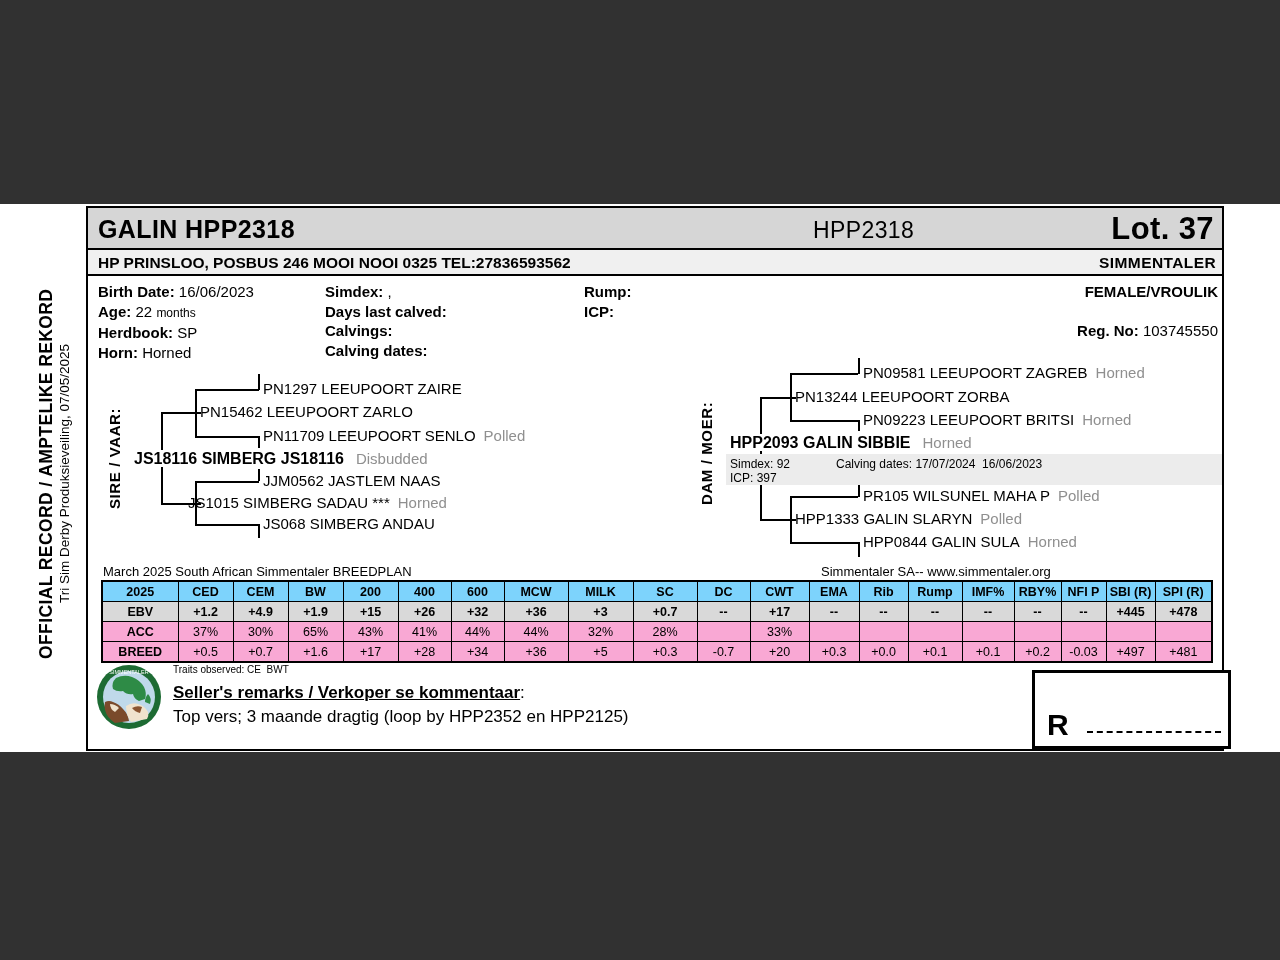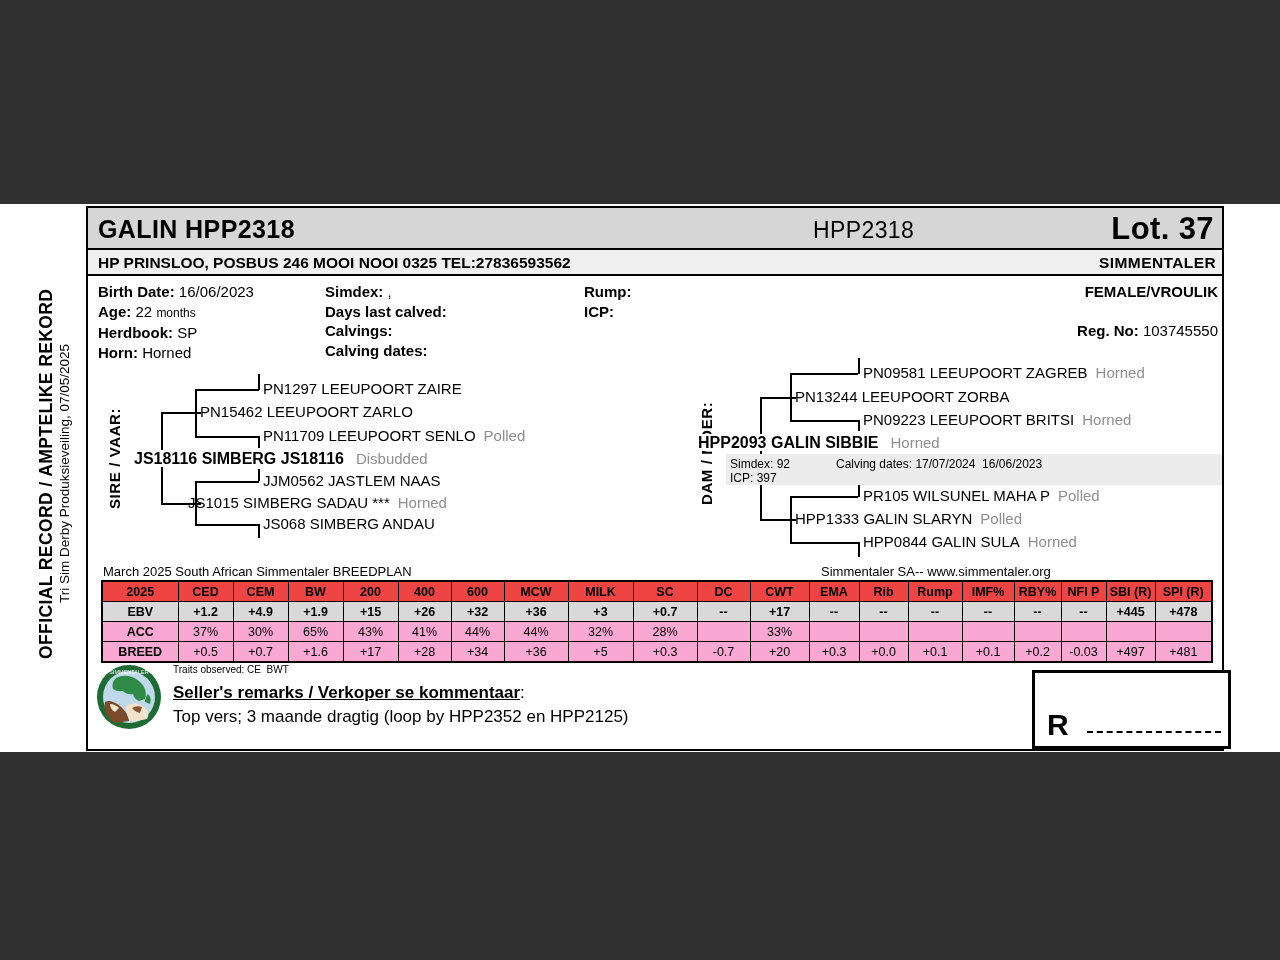--- a/index.html
+++ b/index.html
@@ -62,21 +62,21 @@
 
   table.bp{
     position:absolute;left:13px;top:372px;width:1110px;
     border-collapse:collapse;table-layout:fixed;
     border:2px solid #000;
   }
   table.bp td,table.bp th{
     border:1px solid #000;font-size:12.5px;text-align:center;
     height:19px;padding:0;overflow:hidden;white-space:nowrap;
   }
-  table.bp th{background:#ef4444;font-weight:bold;}
+  table.bp th{background:#7dd3fc;font-weight:bold;}
   tr.row-ebv td{background:#d9d9d9;font-weight:bold;}
   tr.row-acc td,tr.row-breed td{background:#f9a8d4;}
   td.rowlab{font-weight:bold;}
 
   .traits{position:absolute;left:85px;top:456px;font-size:10px;white-space:pre;}
   .remarks-h{position:absolute;left:85px;top:475px;font-size:17px;}
   .remarks-h b{font-weight:bold;text-decoration:underline;}
   .remarks-b{position:absolute;left:85px;top:499px;font-size:17px;}
 
   .rbox{
@@ -166,21 +166,21 @@
   <div class="ped" style="left:112px;top:195px;"><span>PN15462 LEEUPOORT ZARLO</span><span class="gray"></span></div>
   <div class="ped" style="left:175px;top:219px;"><span>PN11709 LEEUPOORT SENLO</span><span class="gray">Polled</span></div>
   <div class="ped" style="left:46px;top:242px;"><span class="ped-main">JS18116 SIMBERG JS18116</span><span class="gray">Disbudded</span></div>
   <div class="ped" style="left:175px;top:264px;"><span>JJM0562 JASTLEM NAAS</span><span class="gray"></span></div>
   <div class="ped" style="left:100px;top:286px;"><span>JS1015 SIMBERG SADAU ***</span><span class="gray">Horned</span></div>
   <div class="ped" style="left:175px;top:307px;"><span>JS068 SIMBERG ANDAU</span><span class="gray"></span></div>
 
   <div class="ped" style="left:775px;top:156px;"><span>PN09581 LEEUPOORT ZAGREB</span><span class="gray">Horned</span></div>
   <div class="ped" style="left:707px;top:180px;"><span>PN13244 LEEUPOORT ZORBA</span><span class="gray"></span></div>
   <div class="ped" style="left:775px;top:203px;"><span>PN09223 LEEUPOORT BRITSI</span><span class="gray">Horned</span></div>
-  <div class="ped" style="left:610px;top:226px;"><span class="ped-main">HPP2093 GALIN SIBBIE</span><span class="gray">Horned</span></div>
+  <div class="ped" style="left:642px;top:226px;"><span class="ped-main">HPP2093 GALIN SIBBIE</span><span class="gray">Horned</span></div>
 
   <div class="ped-band" style="left:638px;top:246px;width:496px;height:31px;">
     <span class="bl1">Simdex: 92</span>
     <span class="band-cd">Calving dates: 17/07/2024  16/06/2023</span>
     <span class="bl2">ICP: 397</span>
   </div>
 
   <div class="ped" style="left:775px;top:279px;"><span>PR105 WILSUNEL MAHA P</span><span class="gray">Polled</span></div>
   <div class="ped" style="left:707px;top:302px;"><span>HPP1333 GALIN SLARYN</span><span class="gray">Polled</span></div>
   <div class="ped" style="left:775px;top:325px;"><span>HPP0844 GALIN SULA</span><span class="gray">Horned</span></div>

